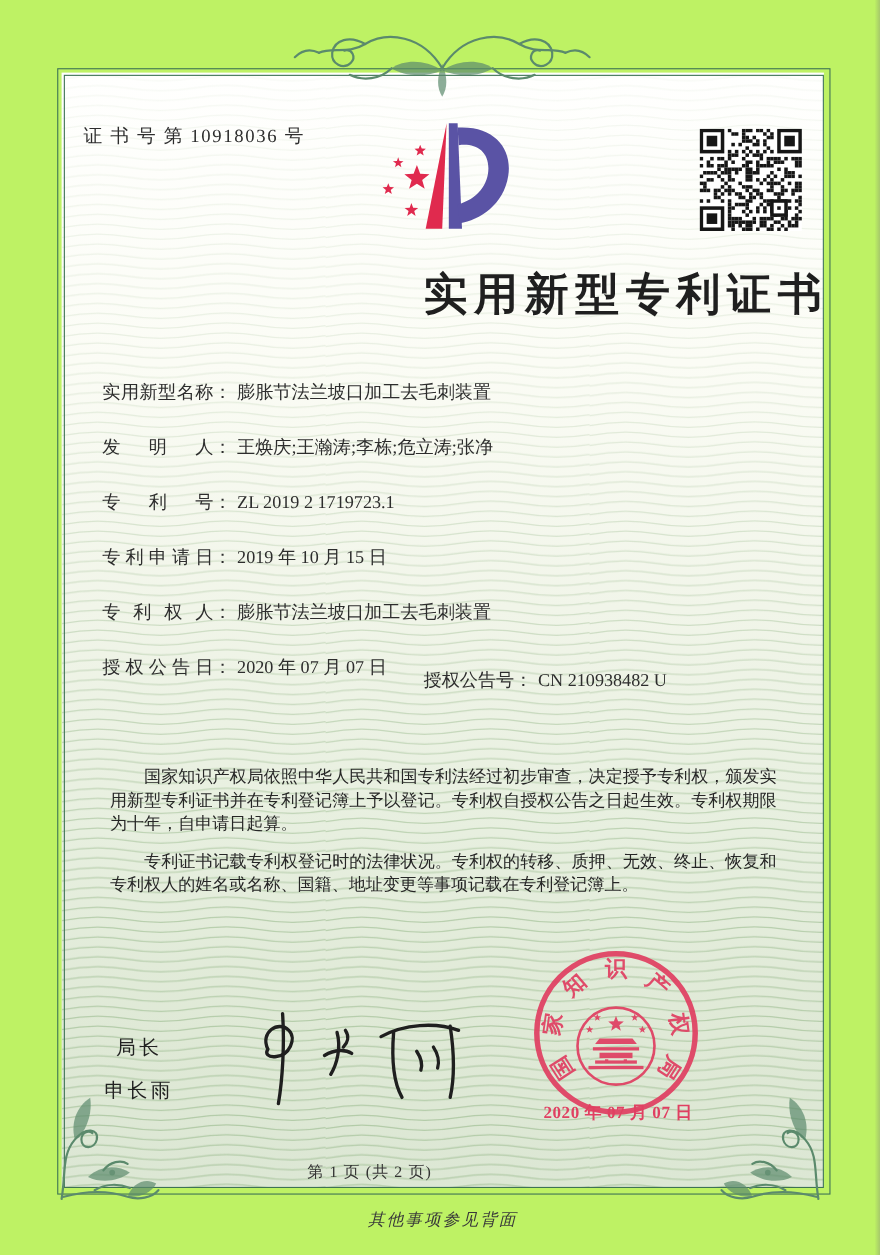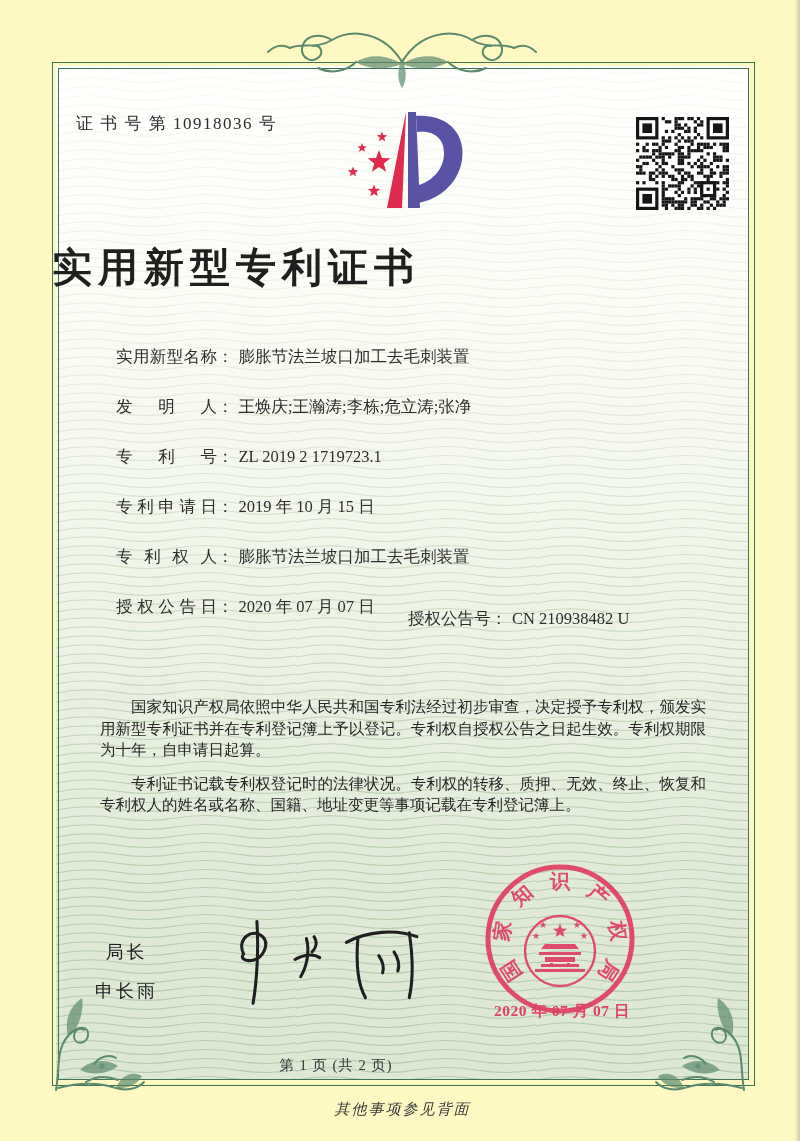--- a/index.html
+++ b/index.html
@@ -1,17 +1,17 @@
 <!DOCTYPE html>
 <html style="--frame: #3e7354; --ornament: #5b8a6c; --wave: #b3cca8; --seal: #e04062; --logo_red: #e02a4e; --logo_blue: #5a53a5; --ink: #2d2d2d;"><head>
 <meta charset="utf-8">
 <style>
   html,body{margin:0;padding:0;}
   body{background:#e9e9e7;font-family:"Liberation Serif","DejaVu Serif",serif;}
-  .page{position:relative;width:800px;height:1141px;background:#fef9c3;overflow:hidden;margin:0 auto;}
+  .page{position:relative;width:800px;height:1141px;background:#bef264;overflow:hidden;margin:0 auto;}
   .scan-edge{position:absolute;right:0;top:0;width:5px;height:100%;
     background:linear-gradient(90deg,rgba(0,0,0,0),rgba(120,120,118,.35));}
   
   .frame-outer{position:absolute;left:52px;top:62px;width:701px;height:1022px;
     border:1.7px solid var(--frame,#3e7354);z-index:1;}
   .frame-inner{position:absolute;left:58px;top:68px;width:689px;height:1010px;
     border:1px solid var(--frame,#3e7354);z-index:1;}
   
   .paper-inner{position:absolute;left:56px;top:66px;width:693px;height:1014px;z-index:0;
     background:linear-gradient(180deg,#fffffe 0%,#fbfcf5 26%,#f1f5e9 48%,#e7efdf 68%,#dfe9d6 86%,#dce7d4 100%);}
@@ -23,24 +23,24 @@
   .top-orn{position:absolute;left:252px;top:18px;z-index:2;}
   .corner{position:absolute;z-index:2;}
   .corner.flip{transform:scaleX(-1);}
   
   .cert-no{position:absolute;left:76px;top:112px;font-size:17px;letter-spacing:1.5px;
     color:var(--ink,#2d2d2d);z-index:2;}
   .logo{position:absolute;left:330px;top:106px;z-index:2;}
   .lr{fill:var(--logo_red,#e02a4e);}
   .lb{fill:var(--logo_blue,#5a53a5);}
   .qr{position:absolute;left:636px;top:117px;z-index:2;}
-  .doc-title{position:absolute;left:52px;top:240px;width:701px;text-align:left;
+  .doc-title{position:absolute;left:52px;top:240px;width:701px;text-align:right;
     font-size:40px;font-weight:700;letter-spacing:6px;color:#1f1f1f;z-index:2;}
   .fields{position:absolute;left:93px;top:346px;width:630px;z-index:2;color:var(--ink,#2d2d2d);}
-  .frow{position:relative;height:22px;line-height:22px;margin-bottom:28px;font-size:16.5px;white-space:nowrap;margin-left:23px;}
+  .frow{position:relative;height:22px;line-height:22px;margin-bottom:28px;font-size:16.5px;white-space:nowrap;}
   .flabel{display:inline-block;width:101px;text-align:justify;text-align-last:justify;vertical-align:top;}
   .flabel.auto{width:auto;text-align-last:auto;}
   .fcolon{display:inline-block;}
   .fvalue{margin-left:5px;}
   .grant{position:absolute;left:292px;top:12px;}
   .paras{position:absolute;left:88px;top:684px;width:630px;z-index:2;
     font-size:15.5px;line-height:21.5px;text-align:justify;color:#262626;}
   .paras p{margin:12px;text-indent:2em;}
   .sig-block{position:absolute;left:95px;top:940px;z-index:2;font-size:18px;letter-spacing:3px;color:#222;}
   .sig-block div{margin-bottom:15px;text-align:center;}

